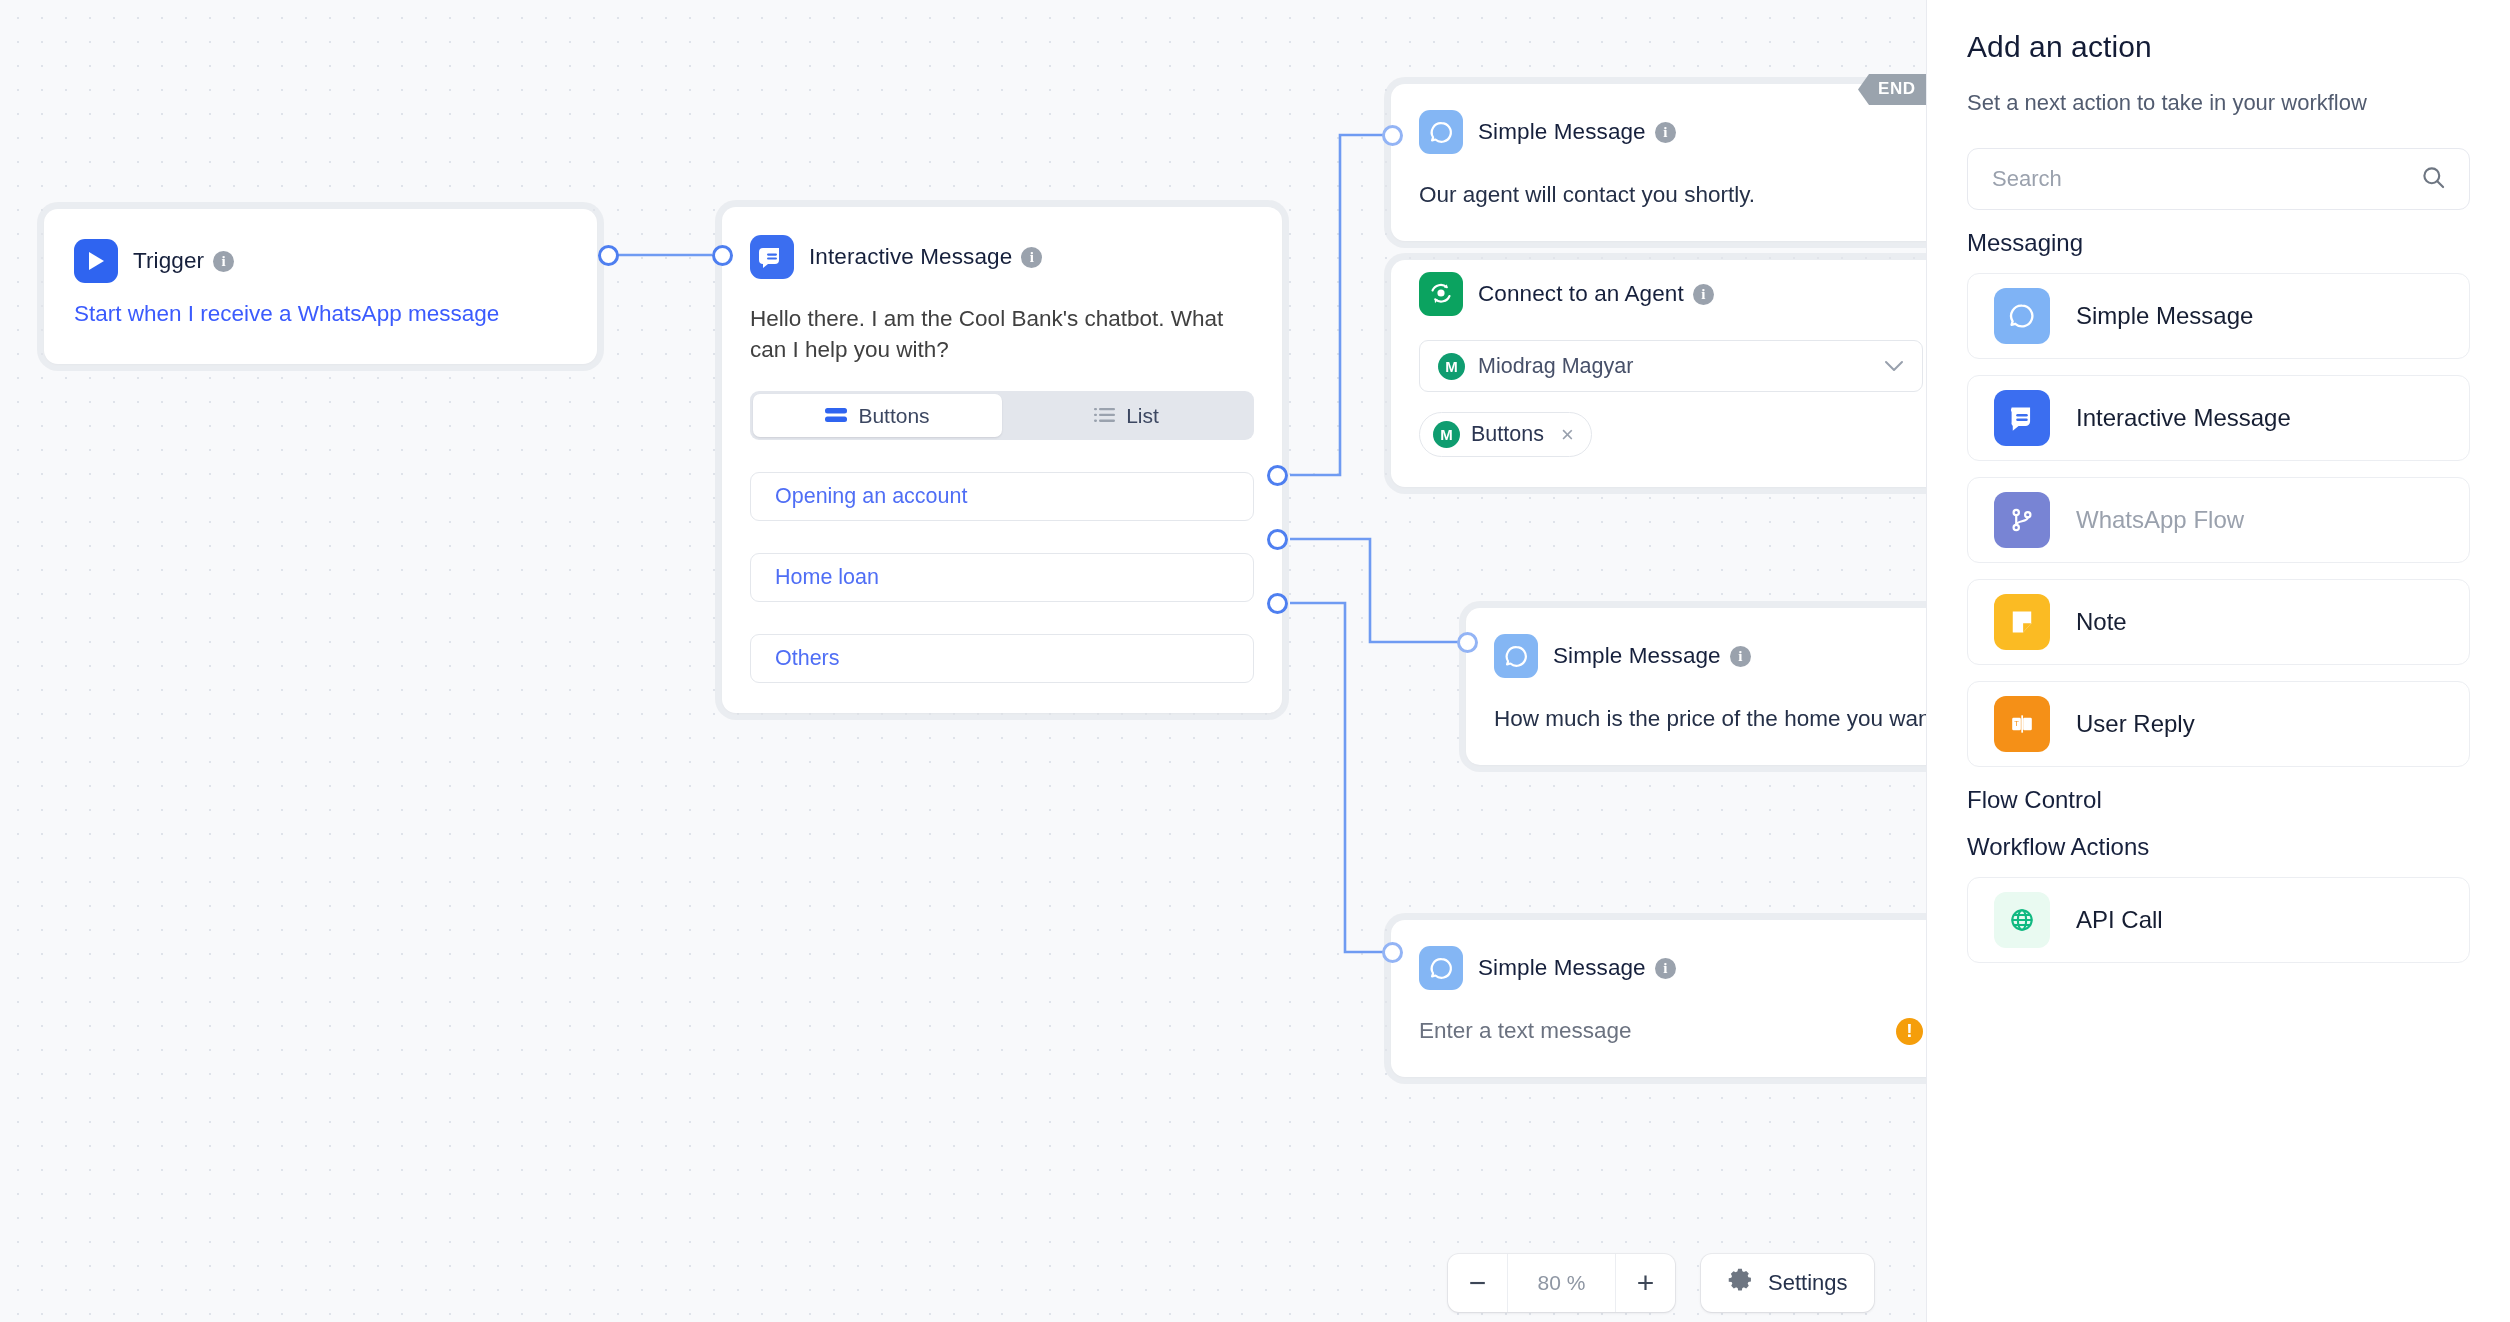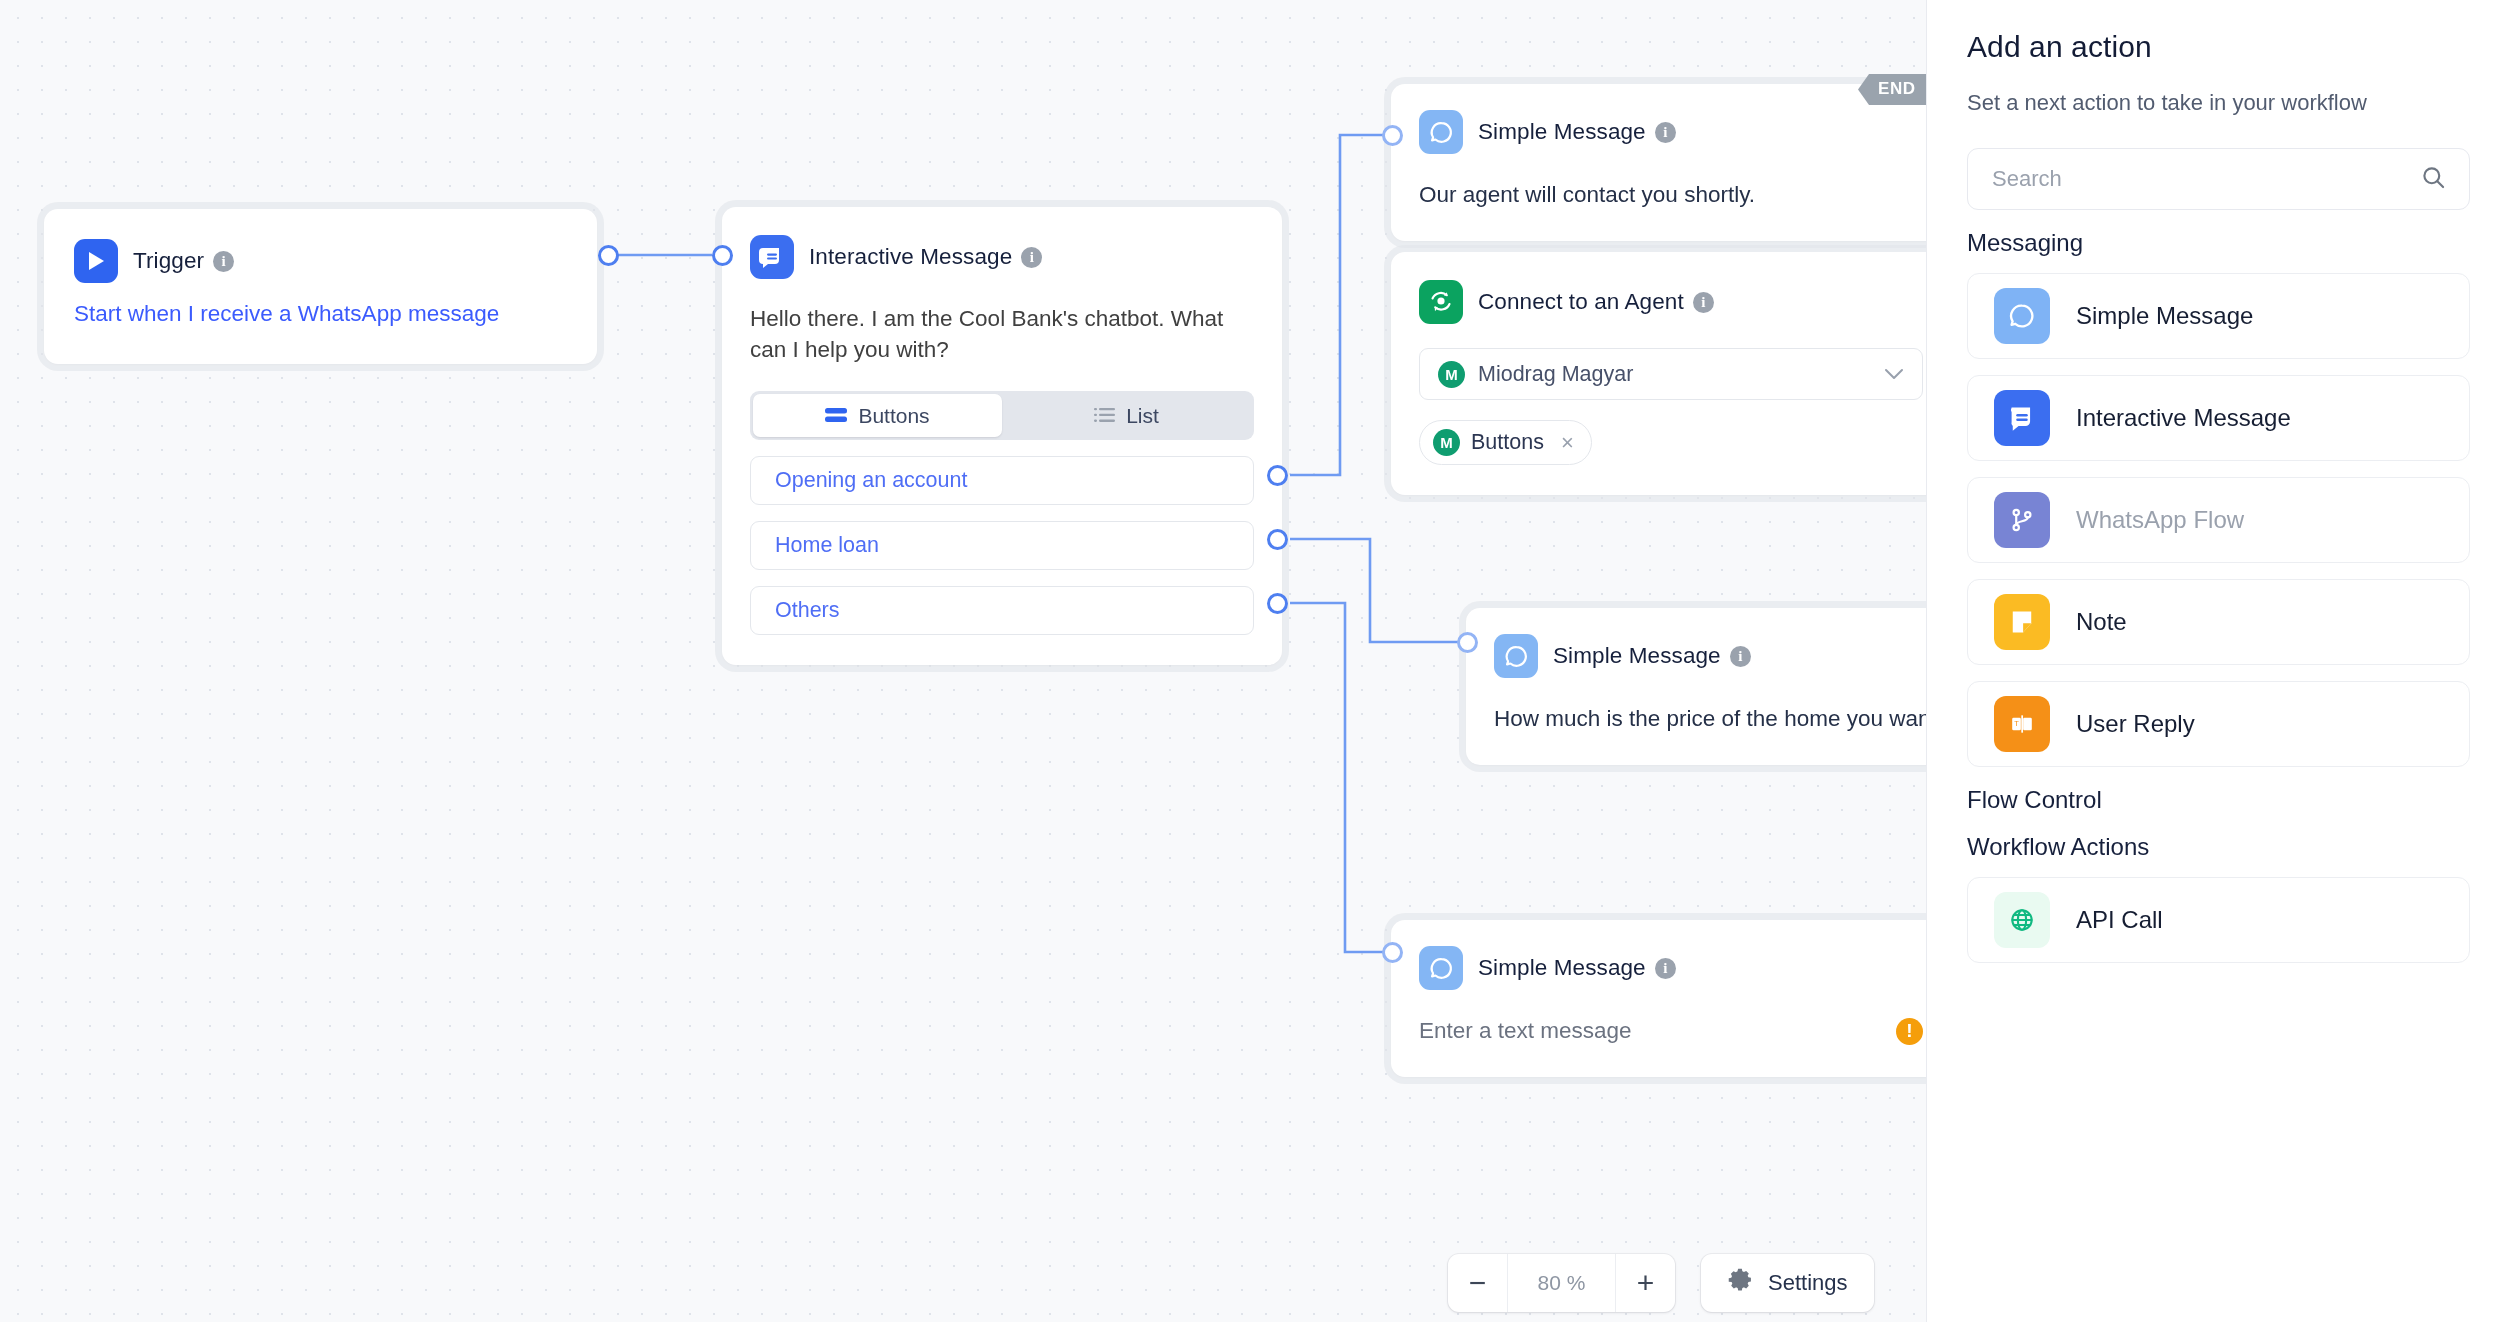--- a/index.html
+++ b/index.html
@@ -81,31 +81,31 @@
   .segmented {
     display: flex; margin-top: 26px;
     background: #e3e6ec; border-radius: 9px; padding: 3px; height: 49px;
   }
   .seg {
     flex: 1; display: flex; align-items: center; justify-content: center; gap: 11px;
     font-size: 21px; color: #3c4761; border-radius: 7px; cursor: pointer;
   }
   .seg.active { background: #ffffff; box-shadow: 0 1px 2px rgba(16,24,40,.10); }
   .opt-btn {
-    margin-top: 16px; height: 49px; border: 1.4px solid #e4e7ec; border-radius: 9px;
+    margin-top: 32px; height: 49px; border: 1.4px solid #e4e7ec; border-radius: 9px;
     display: flex; align-items: center; padding-left: 24px;
     font-size: 21.5px; color: #4f6ef5; background: #fff; cursor: pointer;
   }
   .opt-btn:first-of-type { margin-top: 22px; }
 
   
   #node-sm-end { left: 1391px; top: 84px; width: 560px; padding: 26px 28px 30px 28px; }
   #node-sm-end .node-body { margin-top: 26px; }
 
-  #node-agent { left: 1391px; top: 252px; width: 560px; padding: 28px 28px 30px 28px; }
+  #node-agent { left: 1391px; top: 260px; width: 560px; padding: 12px 28px 30px 28px; }
   .agent-select {
     margin-top: 24px; height: 52px; border: 1.4px solid #e4e7ec; border-radius: 9px;
     display: flex; align-items: center; padding: 0 18px 0 18px;
     font-size: 21.5px; color: #475069; background: #fff; cursor: pointer;
   }
   .agent-chip {
     margin-top: 20px; height: 45px; width: fit-content;
     border: 1.4px solid #e4e7ec; border-radius: 23px;
     display: flex; align-items: center; gap: 11px; padding: 0 17px 0 13px;
     font-size: 21.5px; color: #2c3652; background: #fff;

